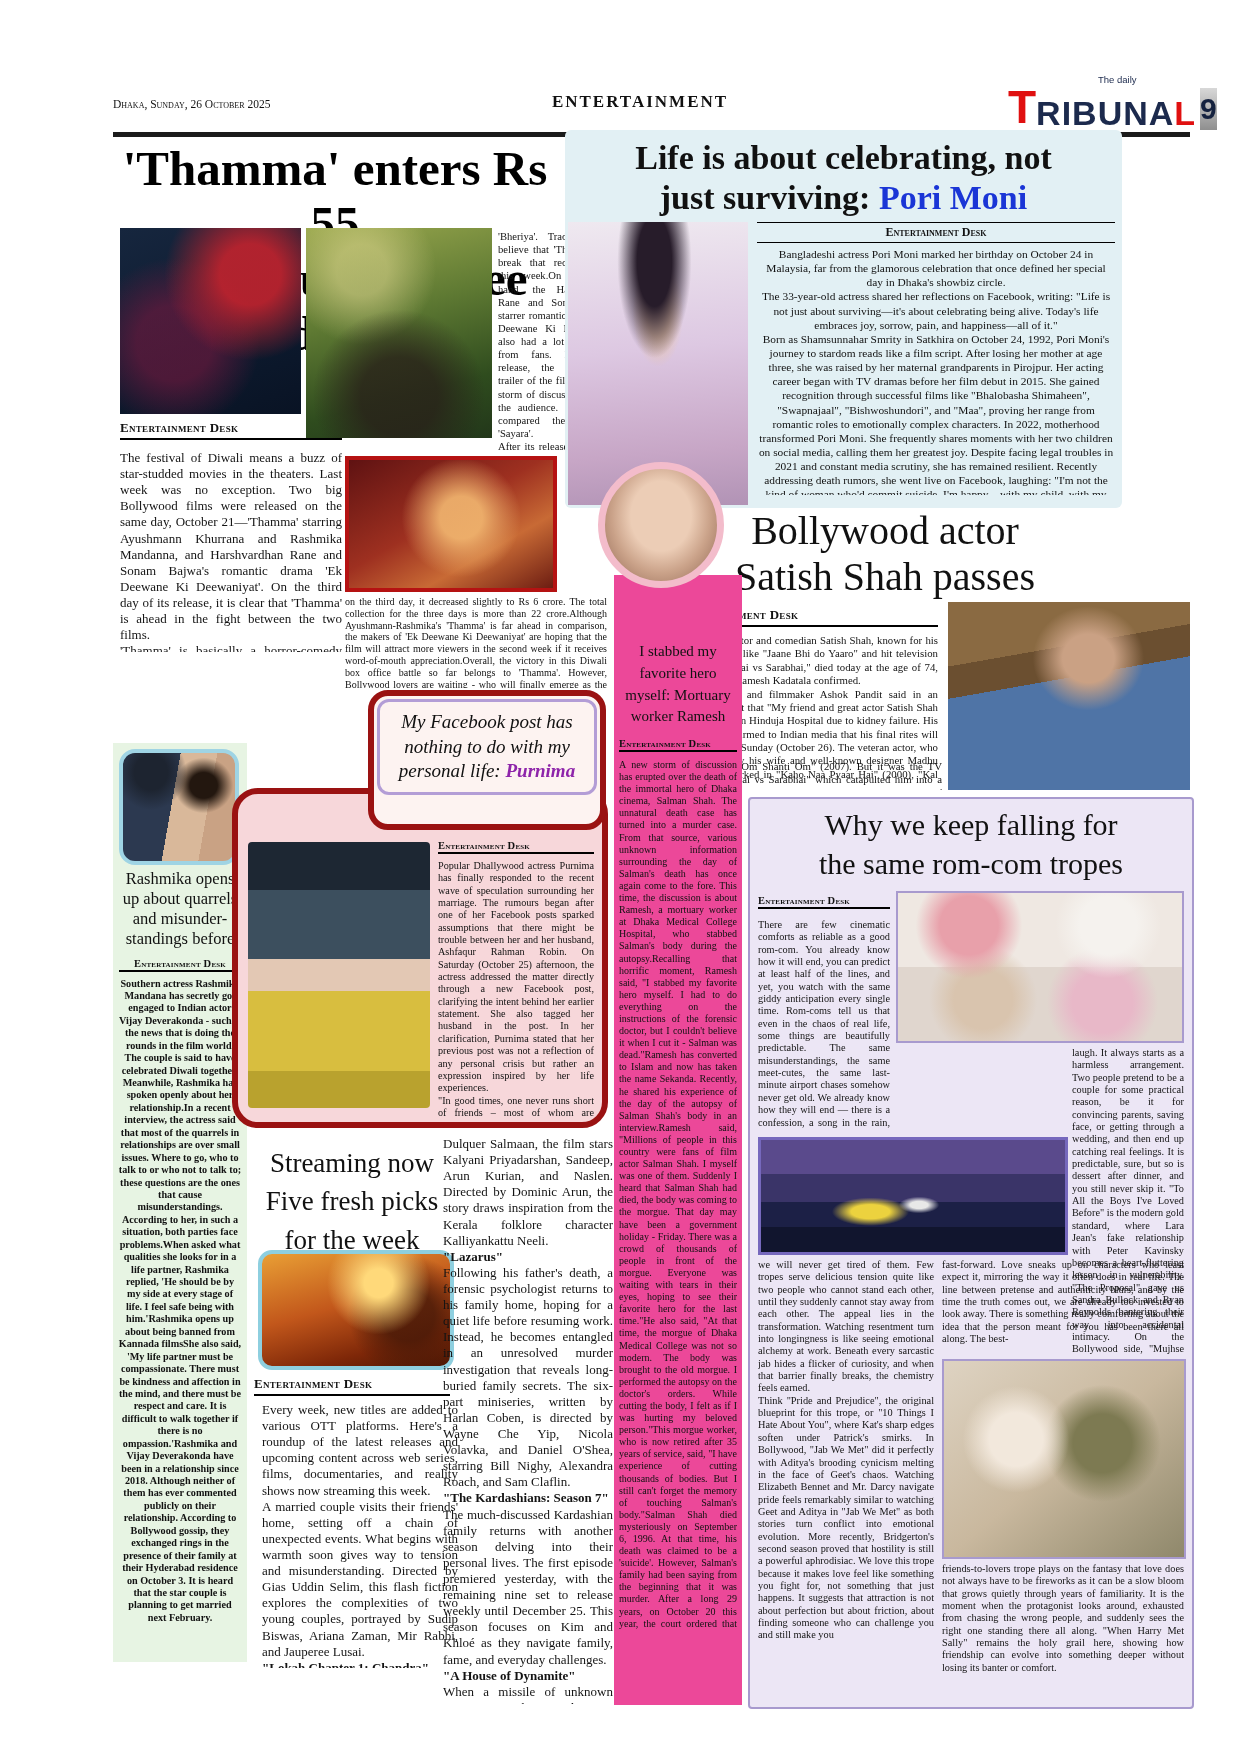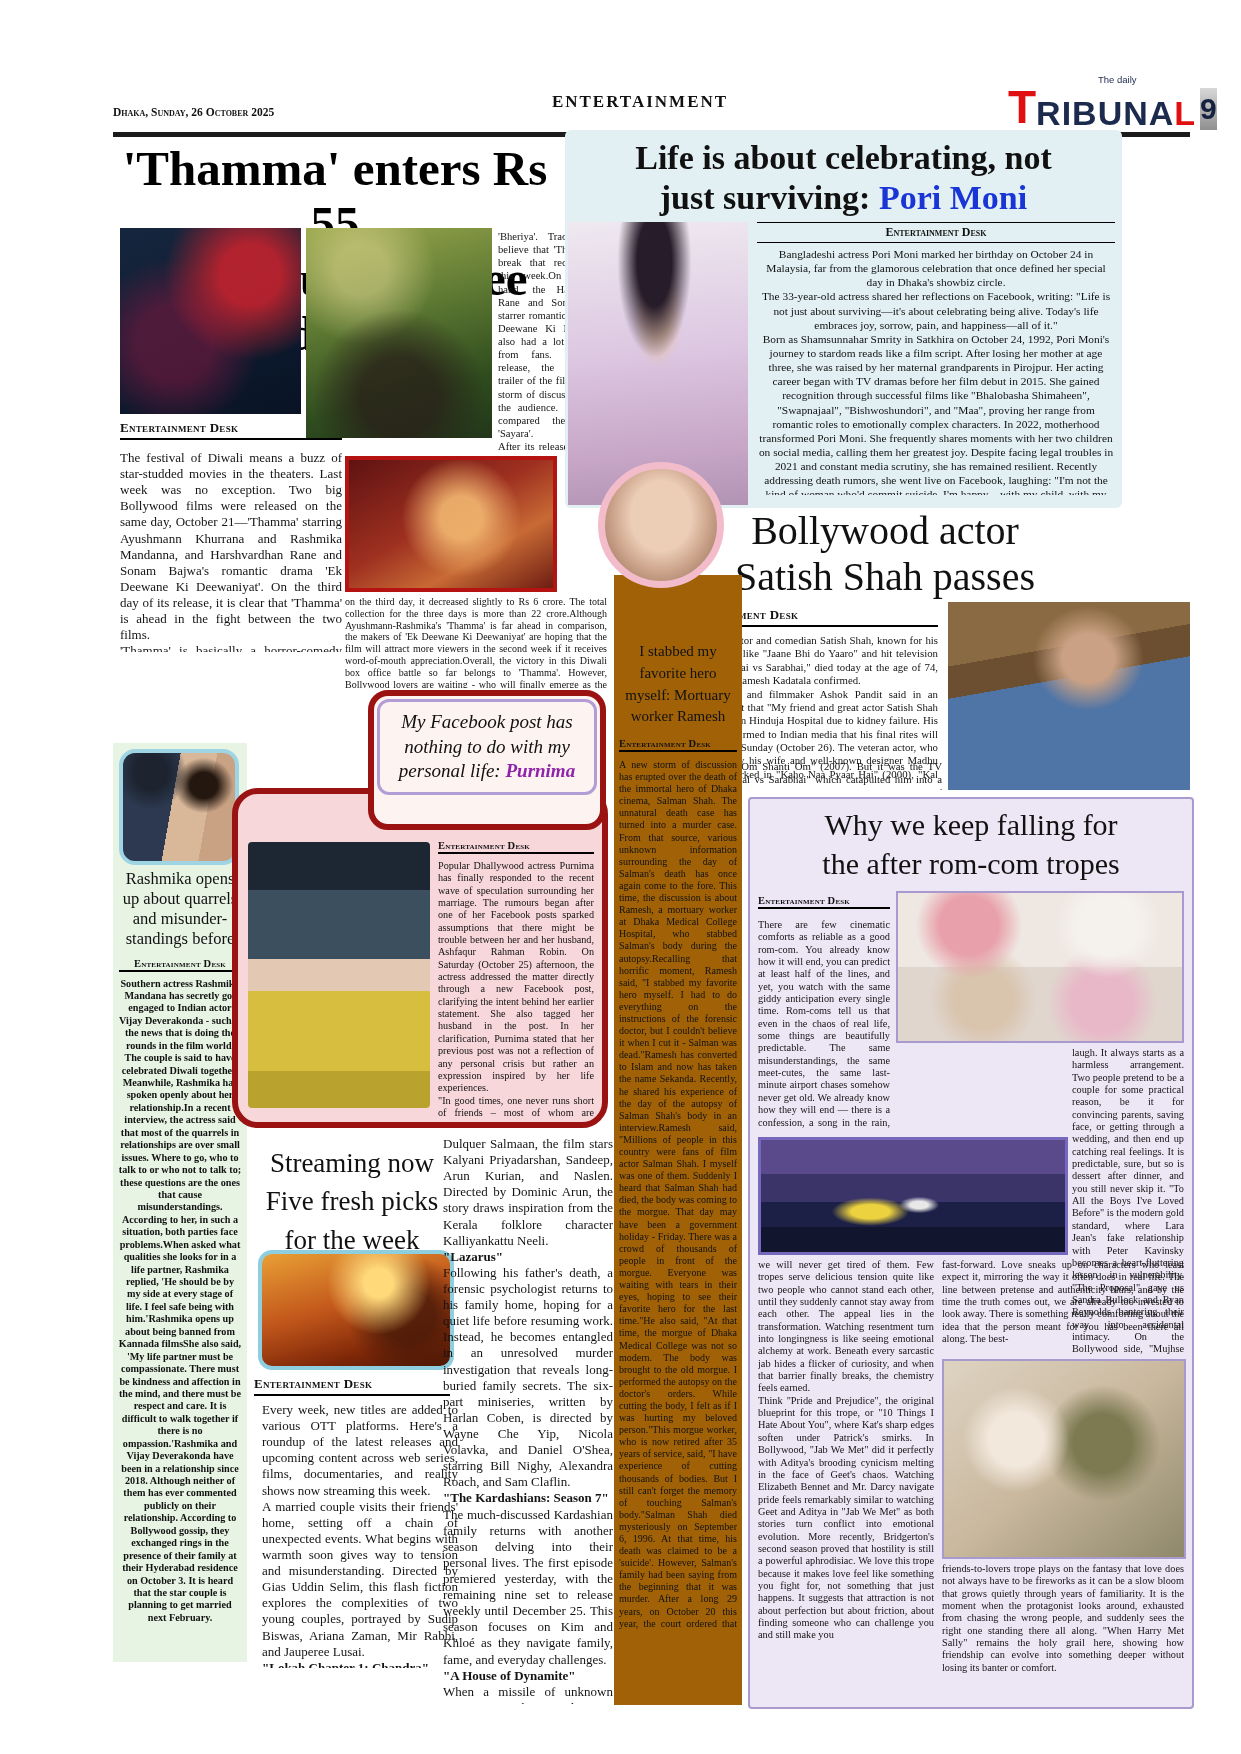--- a/index.html
+++ b/index.html
@@ -25,37 +25,37 @@
   #img-salman{background:radial-gradient(ellipse at 50% 42%, #eccdb6 0 38%, #caa289 62%, #8d6350 100%);border-radius:50%;border:7px solid #f3bccb;}
   #img-rashvijay{background:radial-gradient(ellipse at 25% 18%, #1d2430 0 14%, transparent 30%),radial-gradient(ellipse at 72% 30%, #23170f 0 12%, transparent 26%),linear-gradient(100deg,#2c3950 0 44%, #d9b89a 44% 72%, #c9a284 72%);border-radius:16px;border:4px solid #9fd4e4;}
   #img-purnima{background:linear-gradient(180deg,#1d2733 0 18%, #3c4f5e 18% 44%, #e3c8b4 44% 56%, #d8be3f 56% 86%, #b9a22e 86%);border-radius:4px;}
   #img-castgrid{background:radial-gradient(circle at 25% 22%, #e8a0aa 0 12%, transparent 22%),radial-gradient(circle at 74% 22%, #f5f2ee 0 12%, transparent 22%),radial-gradient(circle at 30% 72%, #d9c4ae 0 13%, transparent 24%),radial-gradient(circle at 72% 74%, #e8b8c8 0 13%, transparent 24%),linear-gradient(180deg,#efe8e2 0 50%, #e0d6ce 50%);border:2px solid #a89ace;}
   #img-lalaland{background:radial-gradient(ellipse at 36% 64%, #ecd23e 0 7%, transparent 14%),radial-gradient(ellipse at 52% 58%, #e8e8e8 0 4%, transparent 9%),linear-gradient(180deg,#5a4a8c 0 30%, #3a3468 30% 55%, #1c2046 55% 78%, #11152e 78%);border:3px solid #7668bd;}
   #img-akshay{background:radial-gradient(circle at 30% 40%, #f2e8dc 0 13%, transparent 26%),radial-gradient(circle at 66% 42%, #7d7a52 0 15%, transparent 30%),linear-gradient(140deg,#ded3c2,#c9b89e 50%,#8f886b);border:2px solid #a89ace;}
   #img-lokah{background:radial-gradient(circle at 62% 26%, #ffd97a 0 10%, transparent 36%),radial-gradient(circle at 78% 55%, rgba(70,25,8,.8) 0 16%, transparent 38%),linear-gradient(165deg,#e99f35,#c2571b 45%,#7e2708 78%,#4c1704);border:4px solid #8ecfdf;border-radius:14px;}
   
   #pori-box{background:#e2f0f4;border-radius:6px;}
   #sidebar-box{background:#e7f4e3;}
-  #ramesh-box{background:#a16207;}
+  #ramesh-box{background:#ec4899;}
   #romcom-box{background:#ece6f5;border:2px solid #a89ace;border-radius:4px;}
   #purnima-top{background:#fdf3f1;border:6px solid #9a1212;border-radius:20px;z-index:3;}
   #purnima-top .inner{border:3px solid #b39dd6;border-radius:12px;margin:3px;padding:8px 4px;}
   #purnima-main{background:#f7d7da;border:6px solid #9a1212;border-radius:26px;z-index:2;}
   .masthead-t{color:#e01010;font-family:"Liberation Sans",sans-serif;font-weight:bold;font-size:46px;line-height:1;}
   .masthead-mid{color:#1c2a4d;font-family:"Liberation Sans",sans-serif;font-weight:bold;font-size:34px;letter-spacing:1px;line-height:1;}
   .masthead-l{color:#e01010;font-family:"Liberation Sans",sans-serif;font-weight:bold;font-size:34px;line-height:1;}
   .pagebox{width:36px;height:42px;background:linear-gradient(#d8d8d8,#8f8f8f);color:#15223f;font-family:"Liberation Sans",sans-serif;font-weight:bold;font-size:30px;display:flex;align-items:center;justify-content:center;margin-left:5px;}
   .bold-title{font-weight:bold;}
 </style>
 </head>
 <body>
 
 <div id="page">
 
-  <div class="abs" style="left:113px;top:106px;font-variant:small-caps;font-weight:bold;font-size:11.5px;">Dhaka, Sunday, 26 October 2025</div>
+  <div class="abs" style="left:113px;top:98px;font-variant:small-caps;font-weight:normal;font-size:11.5px;">Dhaka, Sunday, 26 October 2025</div>
 
   <div class="abs ctr" style="left:440px;top:92px;width:400px;font-weight:bold;font-size:17px;letter-spacing:2px;">ENTERTAINMENT</div>
 
   <div class="abs" style="left:1008px;top:74px;width:182px;">
     <div class="abs" style="left:90px;top:0;font-family:'Liberation Sans',sans-serif;font-size:9.5px;color:#1c2a4d;">The daily</div>
     <div style="display:flex;align-items:flex-end;margin-top:10px;">
       <span class="masthead-t">T</span>
         <span class="masthead-mid">RIBUNA</span>
         <span class="masthead-l">L</span>
       <div class="pagebox">
@@ -160,21 +160,21 @@
     <div class="bold-title body-txt">"Lazarus"</div>
     <div class="just body-txt">Following his father's death, a forensic psychologist returns to his family home, hoping for a quiet life before resuming work. Instead, he becomes entangled in an unresolved murder investigation that reveals long-buried family secrets. The six-part miniseries, written by Harlan Coben, is directed by Wayne Che Yip, Nicola Volavka, and Daniel O'Shea, starring Bill Nighy, Alexandra Roach, and Sam Claflin.</div>
     <div class="bold-title body-txt">"The Kardashians: Season 7"</div>
     <div class="just body-txt">The much-discussed Kardashian family returns with another season delving into their personal lives. The first episode premiered yesterday, with the remaining nine set to release weekly until December 25. This season focuses on Kim and Khloé as they navigate family, fame, and everyday challenges.</div>
     <div class="bold-title body-txt">"A House of Dynamite"</div>
     <div class="just body-txt">When a missile of unknown origin targets the United States, the nation faces a crisis over how — and by whom — to retaliate. Directed by Kathryn Bigelow, this political thriller stars Idris Elba, Rebecca Ferguson, and Jared Harris.</div>
   </div>
 
   <div class="abs" id="romcom-box" style="left:748px;top:797px;width:442px;height:908px;">
     <div class="ctr hl pl" style="margin-top:6px;font-size:30px;font-weight:normal;line-height:1.3;">Why we keep falling for
-the after rom-com tropes</div>
+the same rom-com tropes</div>
     <div class="abs desk-sm" style="left:8px;top:96px;width:132px;">Entertainment Desk</div>
     <div class="abs clip just body-sm" style="left:8px;top:120px;width:132px;height:212px;">There are few cinematic comforts as reliable as a good rom-com. You already know how it will end, you can predict at least half of the lines, and yet, you watch with the same giddy anticipation every single time. Rom-coms tell us that even in the chaos of real life, some things are beautifully predictable. The same misunderstandings, the same meet-cutes, the same last-minute airport chases somehow never get old. We already know how they will end — there is a confession, a song in the rain, maybe a wedding, but we watch anyway. In a world obsessed with unpredictability, rom-coms give us emotional order. They make us feel safe in knowing that no matter how messy life gets, love will sort itself out. So, here is a little love letter to the tropes that keep us hooked and the titles that prove why</div>
     <div class="abs ph" id="img-castgrid" style="left:146px;top:92px;width:284px;height:148px;"></div>
     <div class="abs clip just body-sm" style="left:322px;top:248px;width:112px;height:308px;">laugh. It always starts as a harmless arrangement. Two people pretend to be a couple for some practical reason, be it for convincing parents, saving face, or getting through a wedding, and then end up catching real feelings. It is predictable, sure, but so is dessert after dinner, and you still never skip it. "To All the Boys I've Loved Before" is the modern gold standard, where Lara Jean's fake relationship with Peter Kavinsky becomes a heart-fluttering lesson in vulnerability. "The Proposal" gave us Sandra Bullock and Ryan Reynolds bantering their way into accidental intimacy. On the Bollywood side, "Mujhse Shaadi Karogi" and "Hum Tumhare Hain Sanam" both flirt with this setup, while "Love per Square Foot" makes it literal with a fake marriage for housing that leads to something real. We fall for fake dating stories because they let us experience emotional evolution in</div>
     <div class="abs ph" id="img-lalaland" style="left:8px;top:338px;width:304px;height:112px;"></div>
     <div class="abs clip just body-sm pl" style="left:8px;top:460px;width:176px;height:438px;">we will never get tired of them. Few tropes serve delicious tension quite like two people who cannot stand each other, until they suddenly cannot stay away from each other. The appeal lies in the transformation. Watching resentment turn into longingness is like seeing emotional alchemy at work. Beneath every sarcastic jab hides a flicker of curiosity, and when that barrier finally breaks, the chemistry feels earned.
 Think "Pride and Prejudice", the original blueprint for this trope, or "10 Things I Hate About You", where Kat's sharp edges soften under Patrick's smirks. In Bollywood, "Jab We Met" did it perfectly with Aditya's brooding cynicism melting in the face of Geet's chaos. Watching Elizabeth Bennet and Mr. Darcy navigate pride feels remarkably similar to watching Geet and Aditya in "Jab We Met" as both stories turn conflict into emotional evolution. More recently, Bridgerton's second season proved that hostility is still a powerful aphrodisiac. We love this trope because it makes love feel like something you fight for, not something that just happens. It suggests that attraction is not about perfection but about friction, about finding someone who can challenge you and still make you</div>
     <div class="abs clip just body-sm" style="left:192px;top:460px;width:242px;height:96px;">fast-forward. Love sneaks up on characters who least expect it, mirroring the way it often does in real life. The line between pretense and authenticity blurs, and by the time the truth comes out, we are already too invested to look away. There is something really comforting about the idea that the person meant for you has been there all along. The best-</div>
     <div class="abs ph" id="img-akshay" style="left:192px;top:560px;width:240px;height:196px;"></div>
     <div class="abs clip just body-sm" style="left:192px;top:764px;width:242px;height:134px;">friends-to-lovers trope plays on the fantasy that love does not always have to be fireworks as it can be a slow bloom that grows quietly through years of familiarity. It is the moment when the protagonist looks around, exhausted from chasing the wrong people, and suddenly sees the right one standing there all along. "When Harry Met Sally" remains the holy grail here, showing how friendship can evolve into something deeper without losing its banter or comfort.</div>

